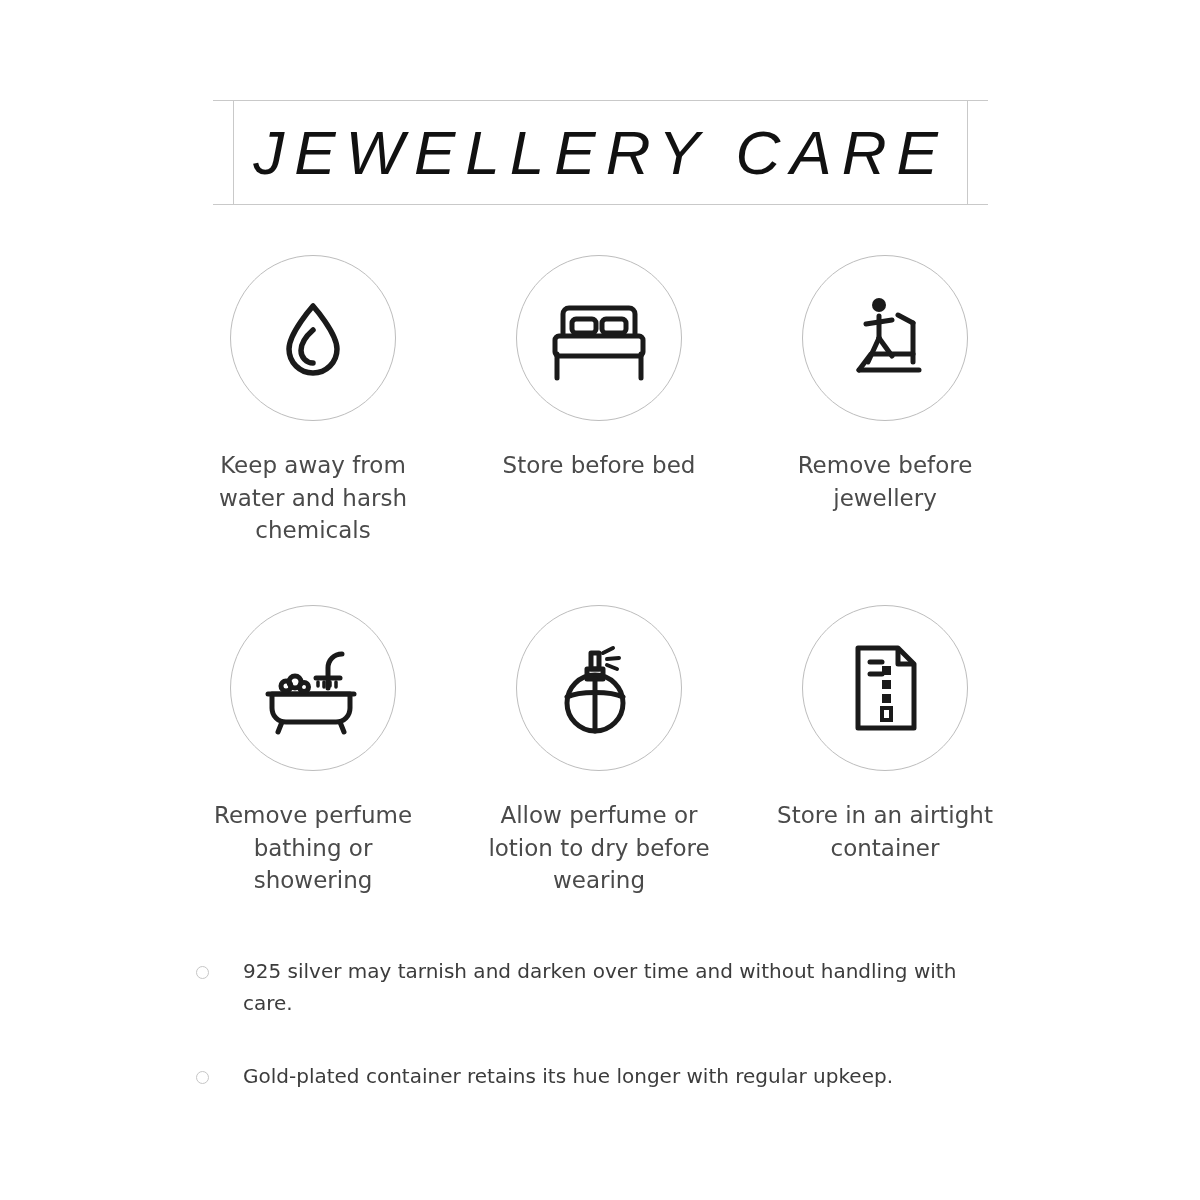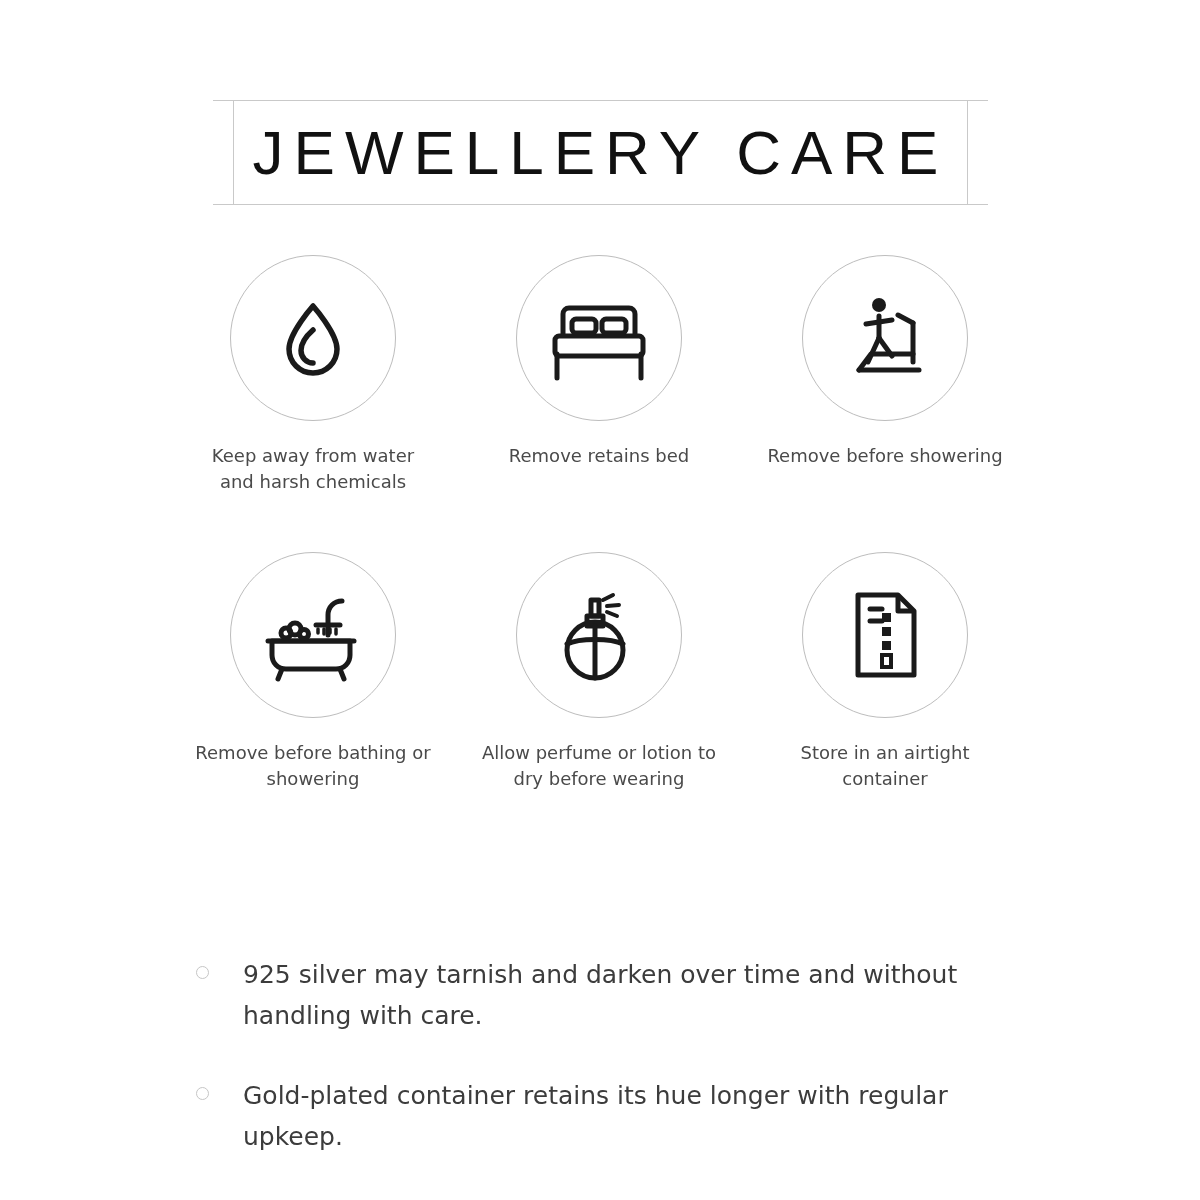--- a/index.html
+++ b/index.html
@@ -57,20 +57,21 @@
     height: 105px;
     display: flex;
     align-items: center;
     justify-content: center;
     font-family: "Liberation Sans", sans-serif;
     font-weight: 300;
     font-size: 62px;
     letter-spacing: 10px;
     color: #111111;
     white-space: nowrap;
+    font-style: italic;
   }
 
   
   .grid {
     position: absolute;
     left: 170px;
     top: 255px;
     width: 860px;
     display: flex;
     flex-wrap: wrap;
@@ -90,25 +91,25 @@
     border-radius: 50%;
     display: flex;
     align-items: center;
     justify-content: center;
     box-sizing: border-box;
   }
   .icon-circle svg {
     display: block;
   }
   .caption {
-    margin-top: 22px;
+    margin-top: 28px;
     width: 240px;
     text-align: center;
     font-family: "DejaVu Sans", sans-serif;
-    font-size: 18px;
+    font-size: 23px;
     line-height: 1.42;
     color: #4a4a4a;
   }
 
   
   .notes {
     position: absolute;
     left: 196px;
     top: 955px;
     width: 830px;
@@ -123,21 +124,21 @@
     width: 13px;
     height: 13px;
     border: 1.5px solid #c6c6c6;
     border-radius: 50%;
     margin-top: 11px;
     box-sizing: border-box;
   }
   .note-text {
     margin-left: 34px;
     font-family: "DejaVu Sans", sans-serif;
-    font-size: 25px;
+    font-size: 20px;
     line-height: 1.62;
     color: #3c3c3c;
     max-width: 760px;
   }
 </style>
 </head>
 <body>
 
 <div class="page">
 
@@ -165,56 +166,56 @@
       <div class="icon-circle">
         <svg width="104" height="92" viewBox="0 0 104 92" fill="none" stroke="#1a1a1a" stroke-width="5">
           <path d="M10 62 L10 86" stroke-linecap="round"></path>
           <path d="M94 62 L94 86" stroke-linecap="round"></path>
           <rect x="8" y="44" width="88" height="20" rx="4"></rect>
           <path d="M16 44 L16 22 C16 18.7 18.7 16 22 16 L82 16 C85.3 16 88 18.7 88 22 L88 44" stroke-linejoin="round"></path>
           <rect x="25" y="27" width="24" height="14" rx="4"></rect>
           <rect x="55" y="27" width="24" height="14" rx="4"></rect>
         </svg>
       </div>
-      <div class="caption">Remove retains bed</div>
+      <div class="caption">Store before bed</div>
     </div>
 
     <div class="cell">
       <div class="icon-circle">
         <svg width="100" height="96" viewBox="0 0 100 96" fill="none" stroke="#1a1a1a" stroke-width="5">
           <circle cx="44" cy="15" r="7" fill="#1a1a1a" stroke="none"></circle>
           <path d="M44 26 L44 48" stroke-linecap="round"></path>
           <path d="M31 34 L57 30" stroke-linecap="round"></path>
           <path d="M44 48 L33 72" stroke-linecap="round"></path>
           <path d="M44 48 L57 66" stroke-linecap="round"></path>
           <path d="M63 25 L78 33" stroke-linecap="round"></path>
           <path d="M78 33 L78 72" stroke-linecap="round"></path>
           <path d="M24 80 L84 80" stroke-linecap="round"></path>
           <path d="M24 80 L36 64 L78 64" stroke-linecap="round" stroke-linejoin="round"></path>
         </svg>
       </div>
-      <div class="caption">Remove before showering</div>
+      <div class="caption">Remove before jewellery</div>
     </div>
 
     <div class="cell row2">
       <div class="icon-circle">
         <svg width="106" height="96" viewBox="0 0 106 96" fill="none" stroke="#1a1a1a" stroke-width="5">
           <path d="M12 54 L12 68 C12 76 18 82 26 82 L76 82 C84 82 90 76 90 68 L90 54 Z" stroke-linejoin="round"></path>
           <path d="M8 54 L94 54" stroke-linecap="round"></path>
           <path d="M22 82 L18 92" stroke-linecap="round"></path>
           <path d="M80 82 L84 92" stroke-linecap="round"></path>
           <path d="M68 48 L68 28 C68 20 74 14 82 14" stroke-linecap="round"></path>
           <path d="M56 38 L80 38" stroke-linecap="round"></path>
           <path d="M58 42 L58 46 M64 42 L64 47 M70 42 L70 46 M76 42 L76 47" stroke-width="3.5" stroke-linecap="round"></path>
           <circle cx="26" cy="46" r="5"></circle>
           <circle cx="35" cy="42" r="6"></circle>
           <circle cx="44" cy="47" r="4.5"></circle>
         </svg>
       </div>
-      <div class="caption">Remove before bathing or showering</div>
+      <div class="caption">Remove perfume bathing or showering</div>
     </div>
 
     <div class="cell row2">
       <div class="icon-circle">
         <svg width="96" height="98" viewBox="0 0 96 98" fill="none" stroke="#1a1a1a" stroke-width="5">
           <circle cx="44" cy="64" r="28"></circle>
           <path d="M36 30 L52 30 L52 40 L36 40 Z" stroke-linejoin="round"></path>
           <path d="M40 14 L48 14 L48 30 L40 30 Z" stroke-linejoin="round"></path>
           <path d="M44 40 L44 92" stroke-linecap="round"></path>
           <path d="M16 58 C28 52 60 52 72 58" stroke-linecap="round" fill="none"></path>

